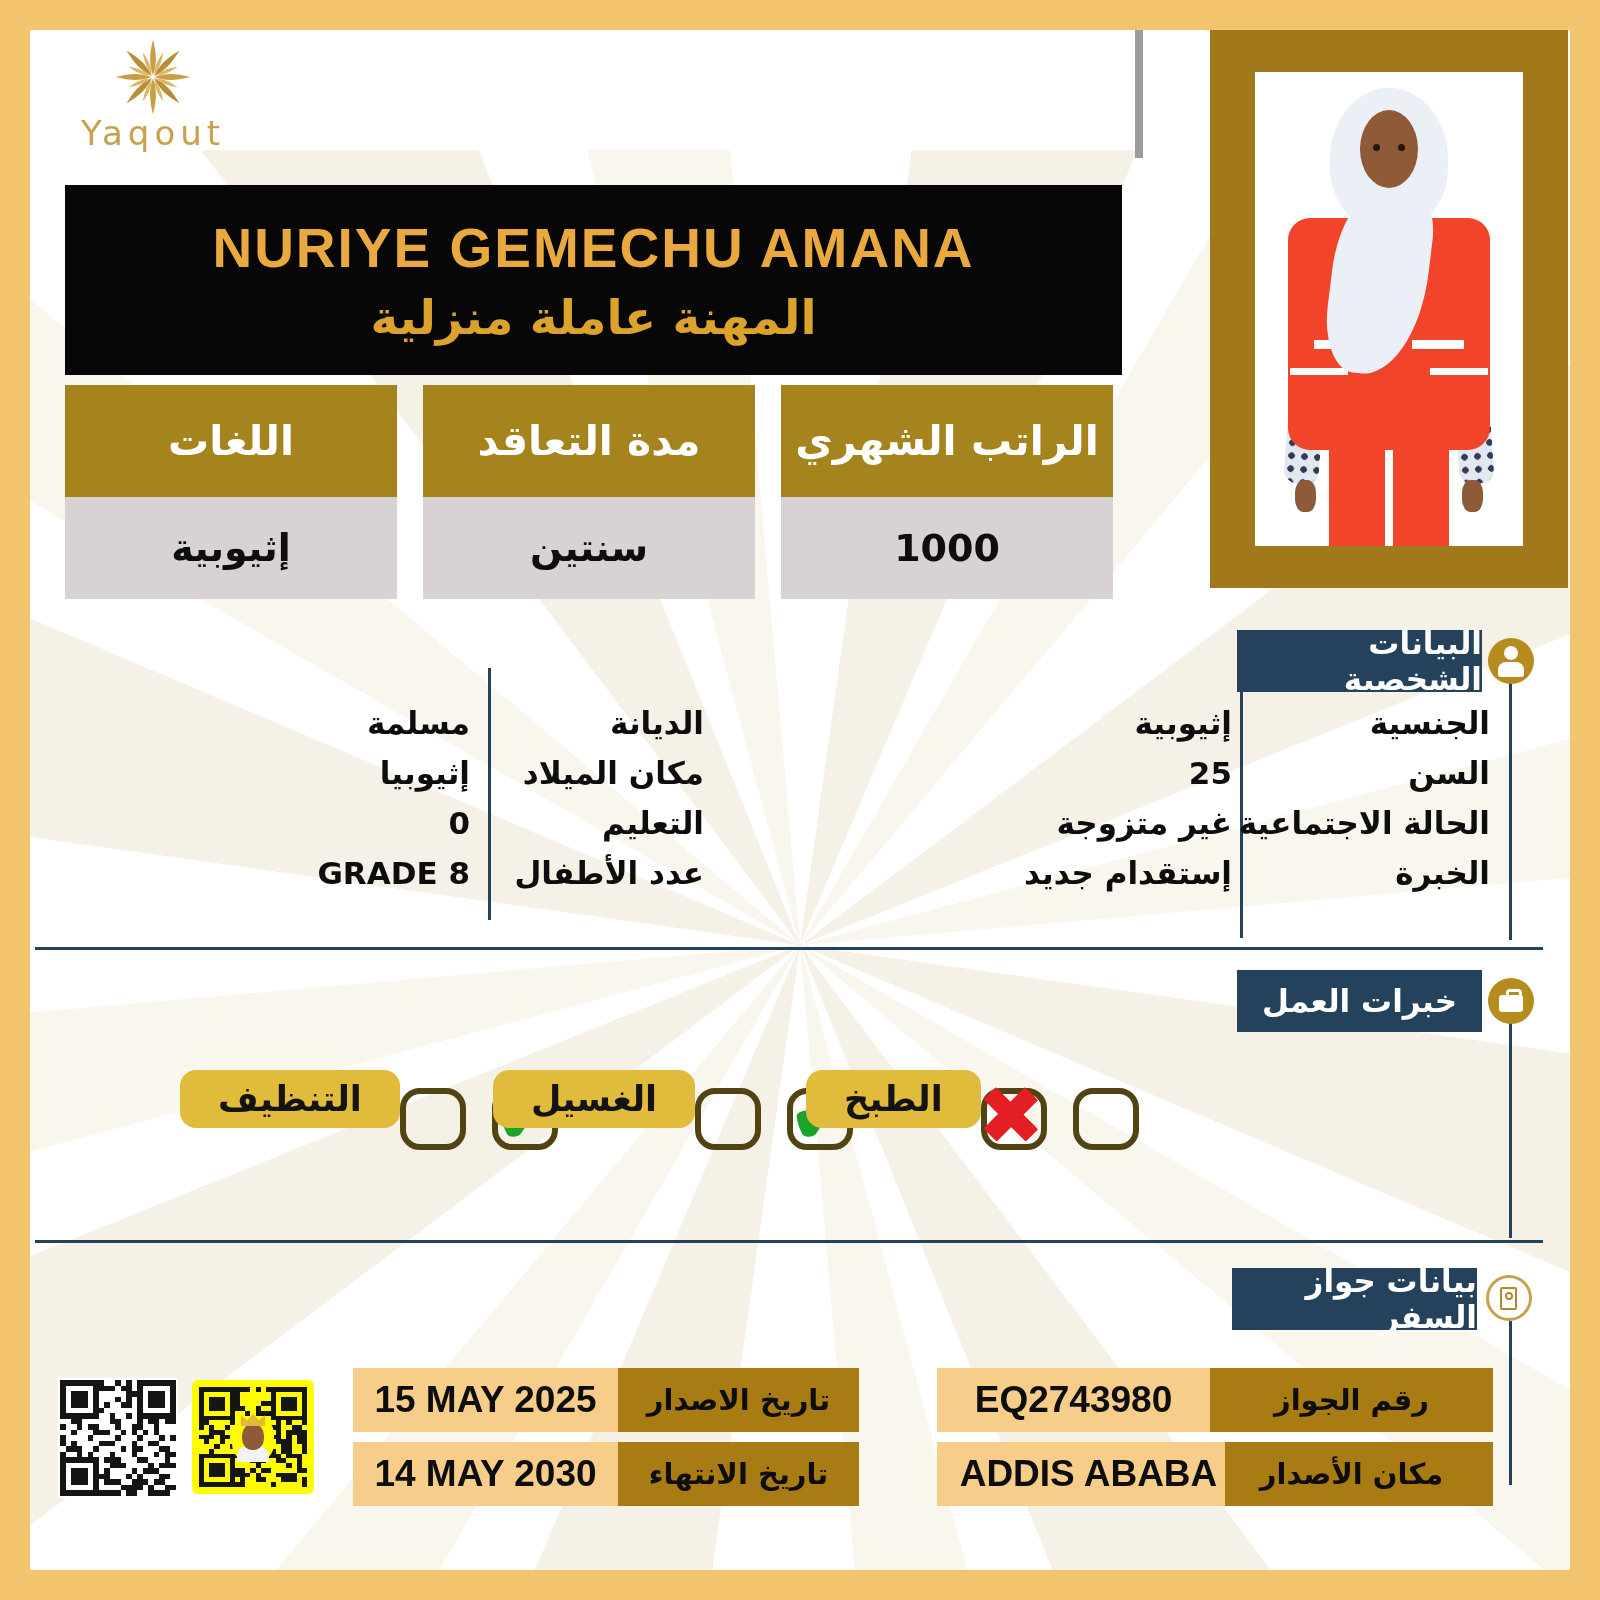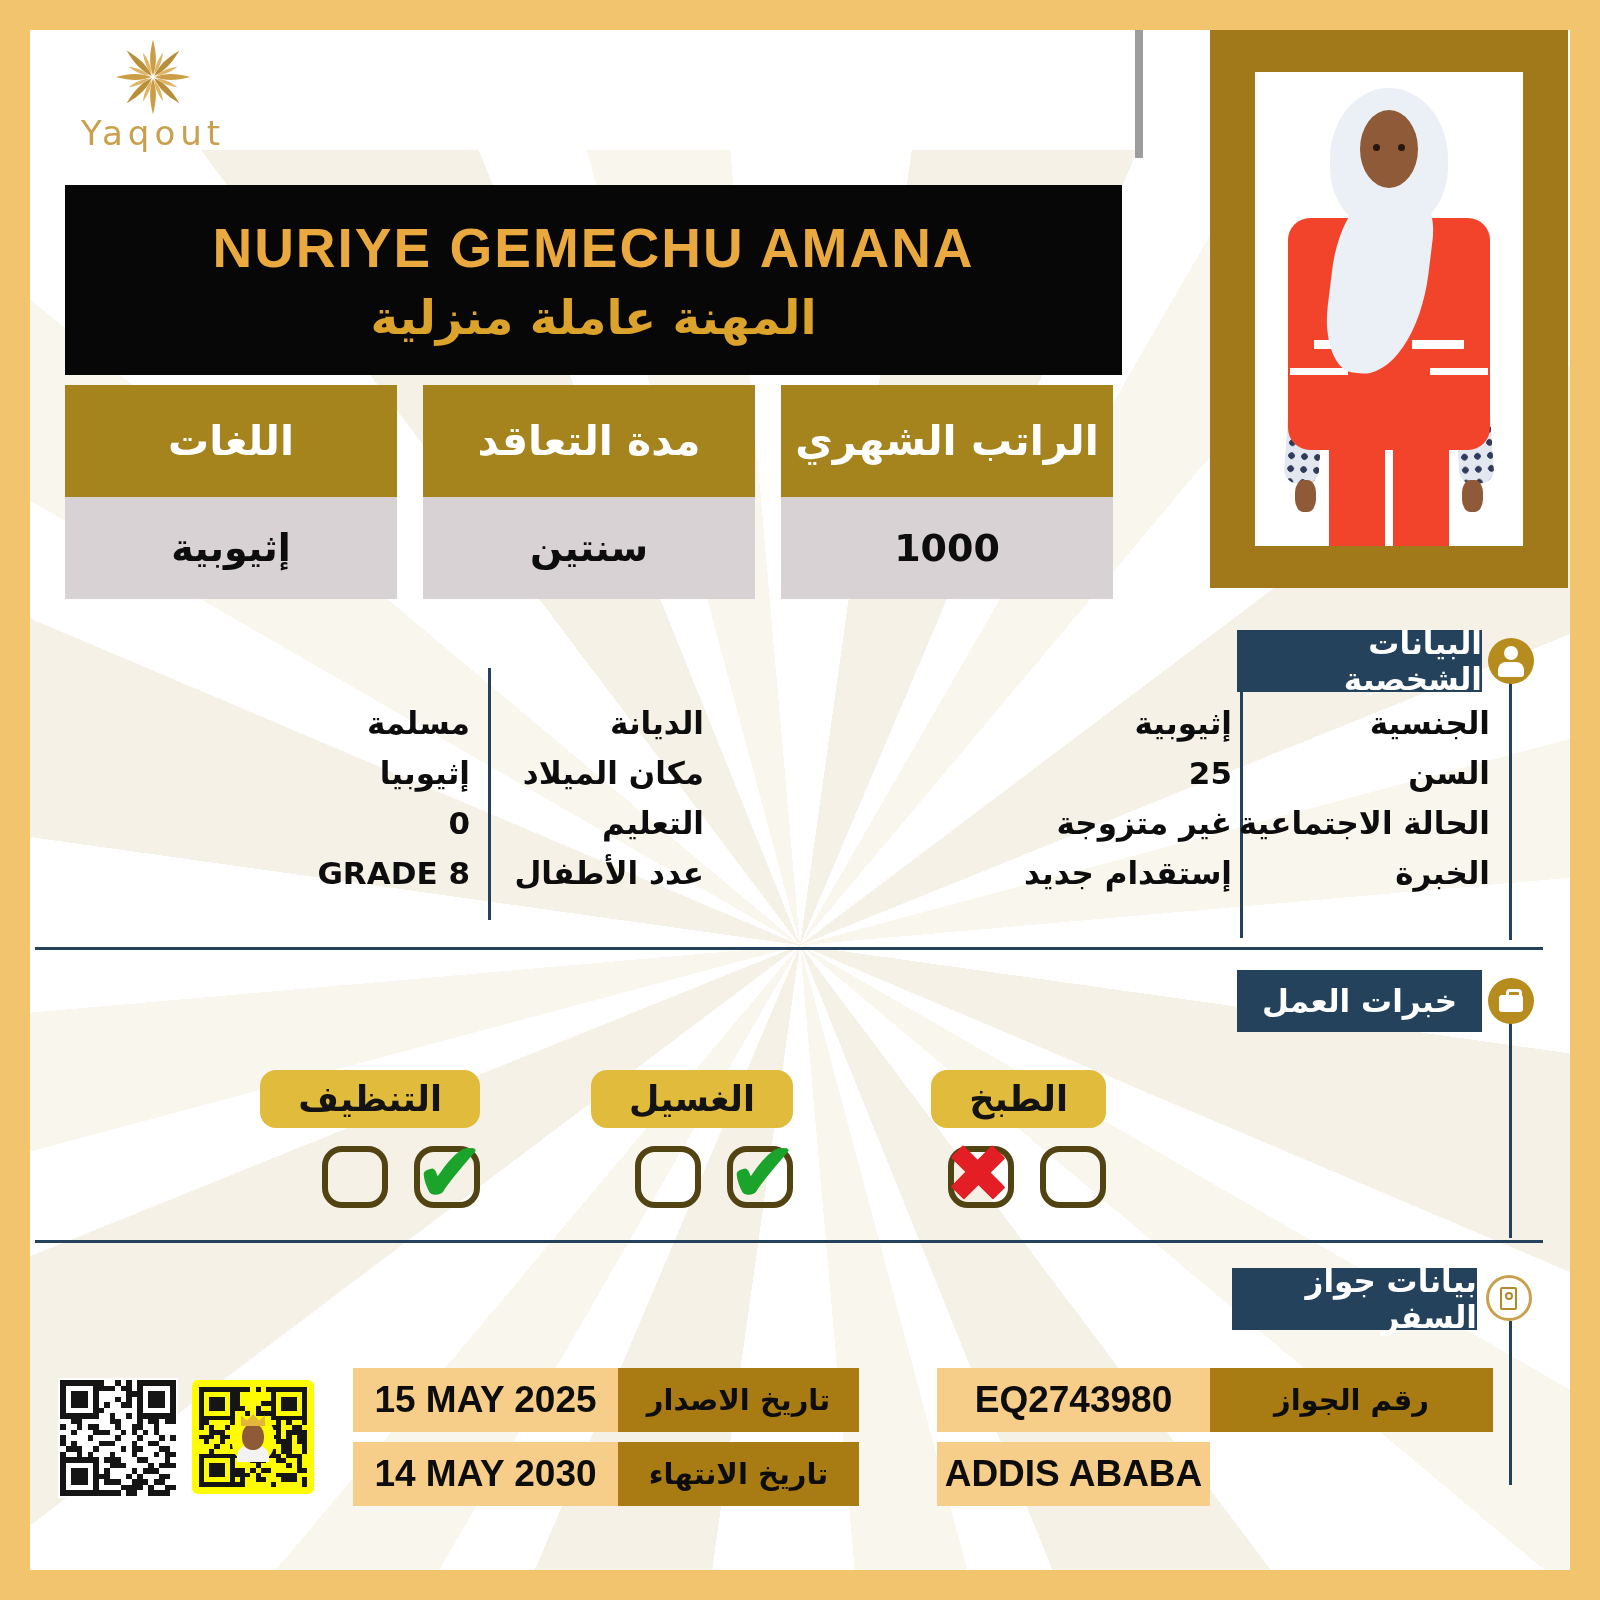--- a/index.html
+++ b/index.html
@@ -70,21 +70,21 @@
   .ring-circle{width:46px;height:46px;border-radius:50%;background:#fff;border:3px solid #C9A14E;box-sizing:border-box;z-index:2;}
   .rc-book{position:absolute;left:50%;top:9px;width:17px;height:23px;margin-left:-9px;border:2px solid #B08A2A;border-radius:2px;box-sizing:border-box;}
   .rc-globe{position:absolute;left:50%;top:14px;width:8px;height:8px;margin-left:-4px;border:2px solid #B08A2A;border-radius:50%;box-sizing:border-box;}
   .vline{width:3px;background:#24425C;z-index:1;}
   .hrule{height:3px;background:#24425C;z-index:1;}
   
   .field-col{display:flex;flex-direction:column;z-index:2;}
   .field-col .row{height:50px;line-height:50px;font-size:31px;font-weight:bold;color:#0d0d0d;
     text-align:right;direction:rtl;white-space:nowrap;}
   
-  .skill{width:300px;display:flex;flex-direction:column;align-items:flex-end;z-index:2;}
+  .skill{width:300px;display:flex;flex-direction:row;align-items:flex-start;z-index:2;}
   .skill-pill{display:inline-block;background:#E0BB3C;color:#131313;border-radius:16px;
     padding:9px 38px;font-size:35px;font-weight:bold;direction:rtl;white-space:nowrap;}
   .boxes{display:flex;gap:26px;margin-top:18px;}
   .cbox{position:relative;width:66px;height:62px;border:6px solid #514312;border-radius:20px;box-sizing:border-box;}
   .skill-yes .box-r::after{content:"✔";position:absolute;left:-6px;bottom:-12px;font-size:84px;
     line-height:1;color:#1CA32B;text-shadow:1px 1px 0 #1CA32B;}
   .skill-no .box-l::after{content:"✖";position:absolute;left:-10px;top:-18px;font-size:80px;
     line-height:1;color:#E31E24;text-shadow:1px 1px 0 #E31E24;}
   
   .pp-label{background:#A87C12;color:#0d0d0d;font-size:29px;font-weight:bold;direction:rtl;
@@ -249,21 +249,22 @@
 
   <div class="abs sec-banner" style="left:1202px;top:1238px;">بيانات جواز السفر</div>
   <div class="abs ring-circle" style="left:1456px;top:1245px;">
     <span class="rc-book"></span>
       <span class="rc-globe"></span>
   </div>
   <div class="abs vline" style="left:1479px;top:1291px;height:164px;"></div>
 
   <div class="abs pp-label" style="left:1180px;top:1338px;width:283px;">رقم الجواز</div>
   <div class="abs pp-value" style="left:907px;top:1338px;width:273px;">EQ2743980</div>
-  <div class="abs pp-value" style="left:907px;top:1412px;width:273px;">ADDIS ABABA</div>
+  <div class="abs pp-label" style="left:1180px;top:1412px;width:283px;">مكان الأصدار</div>
+  <div class="abs pp-value" style="left:907px;top:1412px;width:273px;padding-left:15px;">ADDIS ABABA</div>
 
   <div class="abs pp-label" style="left:588px;top:1338px;width:241px;">تاريخ الاصدار</div>
   <div class="abs pp-value" style="left:323px;top:1338px;width:265px;">15 MAY 2025</div>
   <div class="abs pp-label" style="left:588px;top:1412px;width:241px;">تاريخ الانتهاء</div>
   <div class="abs pp-value" style="left:323px;top:1412px;width:265px;">14 MAY 2030</div>
 
   <div class="abs qr qr-bw" style="left:28px;top:1348px;width:116px;height:116px;">
     <div class="qr-grid">
         <i style="grid-area:1/1"></i>
         <i style="grid-area:1/2"></i>

